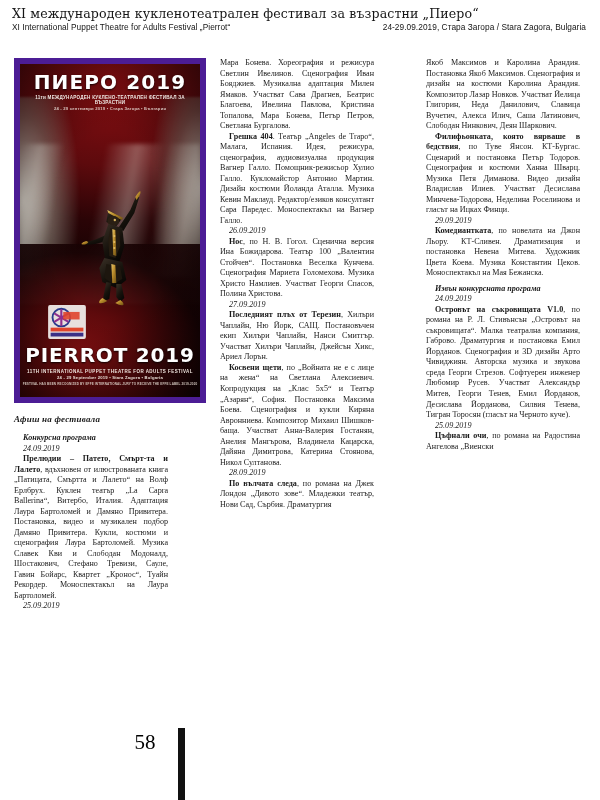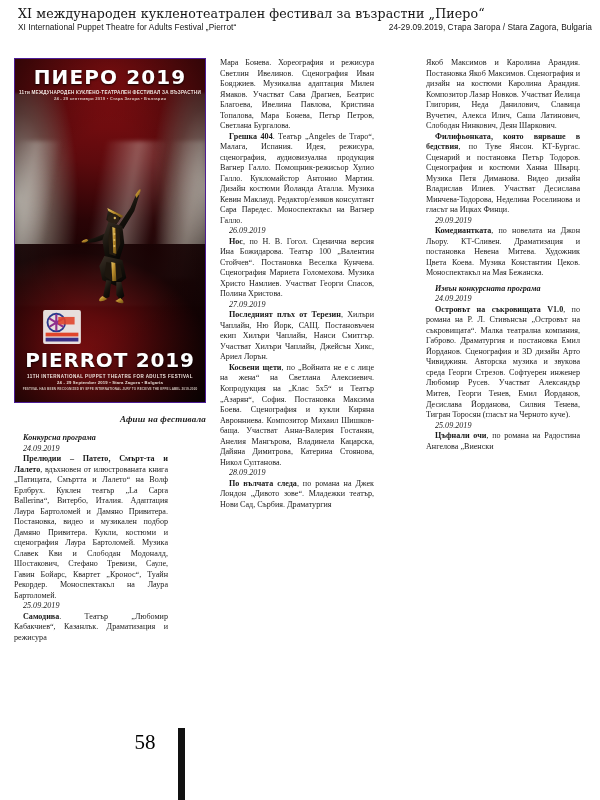--- a/index.html
+++ b/index.html
@@ -20,21 +20,21 @@
     position: relative;
     width: 600px;
     height: 800px;
     box-sizing: border-box;
     padding: 0;
   }
 
   
   .running-head {
     position: absolute;
-    left: 18px;
+    left: 12px;
     top: 6px;
     width: 574px;
   }
   .rh-line1 {
     font-family: "DejaVu Serif", serif;
     font-size: 12.6px;
     letter-spacing: 0.1px;
     color: #151515;
     white-space: nowrap;
   }
@@ -101,21 +101,21 @@
     left: 14px;
     top: 58px;
     width: 192px;
   }
   .poster {
     position: relative;
     width: 192px;
     height: 345px;
     overflow: hidden;
     background: #000;
-    border: 1px solid #4c1d95;
+    border: 6px solid #4c1d95;
     box-sizing: border-box;
   }
   .poster-bg {
     position: absolute;
     inset: 0;
     background:
       radial-gradient(ellipse 150% 70% at 50% 4%, #8d0f12 0%, #5d0a0d 38%, #2a0406 62%, #120202 85%),
       linear-gradient(180deg, #7e0d10 0%, #3b0608 30%, #140203 60%, #070101 100%);
   }
   .poster-drape {
@@ -246,21 +246,21 @@
     bottom: 58px;
     width: 38px;
     height: 34px;
     z-index: 8;
   }
   .poster-caption {
     margin-top: 11px;
     font-style: italic;
     font-weight: 700;
     font-size: 9px;
-    text-align: right;
+    text-align: left;
     letter-spacing: 0.2px;
   }
 
   
   .folio {
     position: absolute;
     left: 122px;
     top: 730px;
     width: 46px;
     text-align: center;
@@ -365,21 +365,20 @@
     <div class="poster-caption">Афиш на фестивала</div>
   </div>
 
   <div class="body-area">
 
     <div class="col col-1" style="padding-top:372px;">
       <p class="section">Конкурсна програма</p>
       <p class="date">24.09.2019</p>
       <p><b>Прелюдии – Патето, Смърт-та и Лалето</b><span>, вдъхновен от илюстрованата книга „Патицата, Смъртта и Лалето“ на Волф Ерлбрух. Куклен театър „La Capra Ballerina“, Витербо, Италия. Адаптация Лаура Бартоломей и Дамяно Привитера. Постановка, видео и музикален подбор Дамяно Привитера. Кукли, костюми и сценография Лаура Бартоломей. Музика Славек Кви и Слободан Модоналд, Шостакович, Стефано Тревизи, Сауле, Гавин Бойарс, Квартет „Кронос“, Туайн Рекордер. Моноспектакъл на Лаура Бартоломей.</span></p>
       <p class="date">25.09.2019</p>
-      <p><b>Самодива</b><span>. Театър „Любомир Кабакчиев“, Казанлък. Драматизация и режисура</span></p>
     </div>
 
     <div class="col col-2">
       <p class="noindent">Мара Бонева. Хореография и режисура Светлин Ивелинов. Сценография Иван Бояджиев. Музикална адаптация Милен Ямаков. Участват Сава Драгнев, Беатрис Благоева, Ивелина Павлова, Кристина Топалова, Мара Бонева, Петър Петров, Светлана Бургалова.</p>
       <p><b>Грешка 404</b><span>. Театър „Angeles de Trapo“, Малага, Испания. Идея, режисура, сценография, аудиовизуална продукция Вагнер Галло. Помощник-режисьор Хулио Галло. Кукломайстор Антонио Мартин. Дизайн костюми Йоланда Аталла. Музика Кевин Маклауд. Редактор/езиков консултант Сара Паредес. Моноспектакъл на Вагнер Галло.</span></p>
       <p class="date">26.09.2019</p>
       <p><b>Нос</b><span>, по Н. В. Гогол. Сценична версия Ина Божидарова. Театър 100 „Валентин Стойчев“. Постановка Веселка Кунчева. Сценография Мариета Голомехова. Музика Христо Намлиев. Участват Георги Спасов, Полина Христова.</span></p>
       <p class="date">27.09.2019</p>
       <p><b>Последният плъх от Терезин</b><span>, Хилъри Чаплайн, Ню Йорк, САЩ. Постановъчен екип Хилъри Чаплайн, Нанси Смитгър. Участват Хилъри Чаплайн, Джейсън Хикс, Ариел Лорън.</span></p>
       <p><b>Косвени щети</b><span>, по „Войната не е с лице на жена“ на Светлана Алексиевич. Копродукция на „Клас 5х5“ и Театър „Азарян“, София. Постановка Максима Боева. Сценография и кукли Киряна Авронниева. Композитор Михаил Шишков-баща. Участват Анна-Валерия Гостанян, Анелия Мангърова, Владинела Кацарска, Дайяна Димитрова, Катерина Стоянова, Никол Султанова.</span></p>

